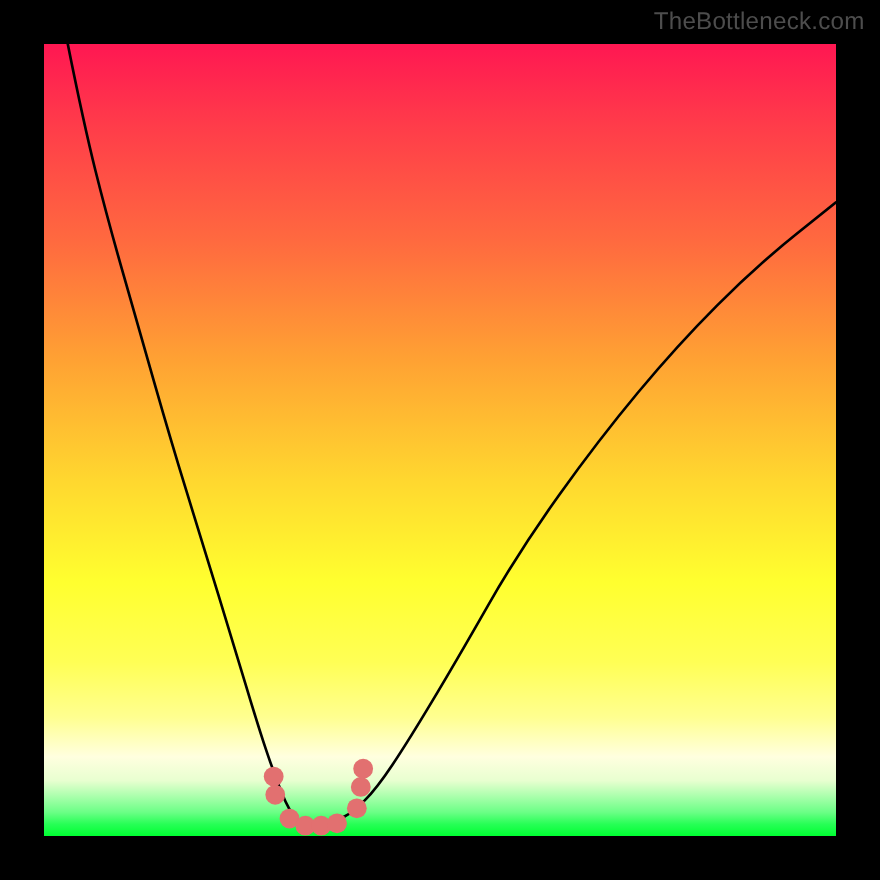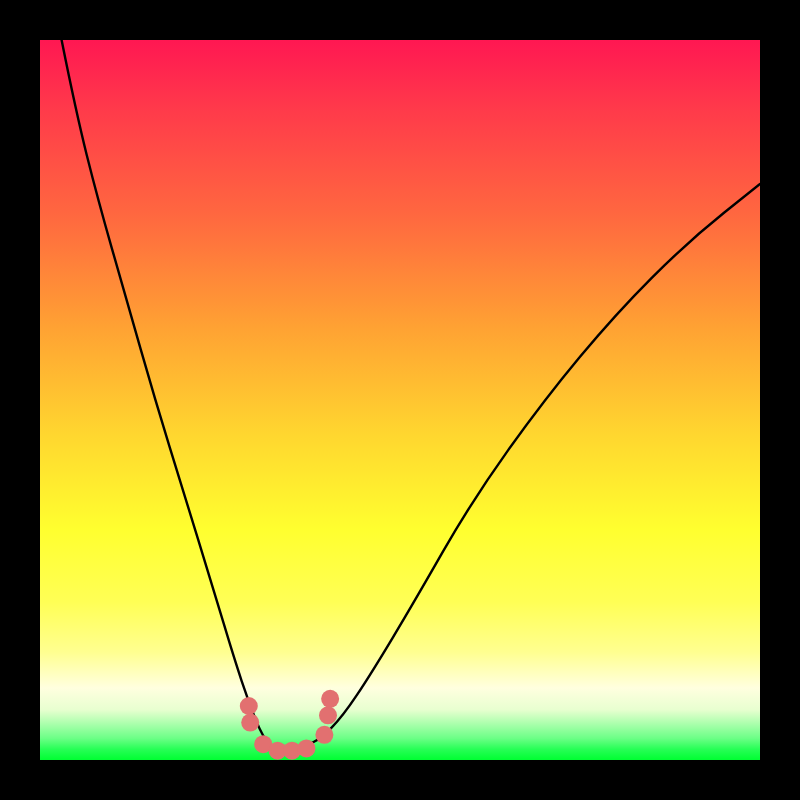--- a/index.html
+++ b/index.html
@@ -60,20 +60,21 @@
   }
   .dot {
     fill: #e27070;
     stroke: none;
   }
 </style>
 </head>
 <body>
 
 <div class="frame">
+  <div class="watermark">TheBottleneck.com</div>
 
   <div class="plot">
     <svg class="curve" viewBox="0 0 720 720" preserveAspectRatio="none">
       <path id="curve-path" fill="none" stroke="#000000" stroke-width="2.4" stroke-linecap="round" stroke-linejoin="round" d="M 21.599999999999998,0 Q 36,72 46.8,115.19999999999999 Q 57.6,158.39999999999998 72,208.79999999999998 Q 86.39999999999999,259.2 100.8,309.6 Q 115.2,360 129.6,406.8 Q 144,453.6 158.39999999999998,500.40000000000003 Q 172.79999999999998,547.2 183.6,583.2 Q 194.4,619.2 201.6,640.8 Q 208.79999999999998,662.4 216,680.4 Q 223.2,698.4 230.4,705.5999999999999 Q 237.60000000000002,712.8 244.8,712.8 Q 251.99999999999997,712.8 259.2,709.2 Q 266.4,705.6 273.6,702 Q 280.8,698.4 291.6,687.5999999999999 Q 302.4,676.8 316.79999999999995,655.2 Q 331.2,633.6 352.8,597.6 Q 374.40000000000003,561.6 403.20000000000005,511.20000000000005 Q 432,460.8 468,410.4 Q 503.99999999999994,360 540,316.8 Q 576,273.6 612,237.60000000000002 Q 648,201.60000000000002 684,172.8 T 720,144"></path>
       <g id="markers">
           <circle cx="208.79999999999998" cy="666" r="9" class="dot" fill="#e27070"></circle>
           <circle cx="210.23999999999998" cy="682.56" r="9" class="dot" fill="#e27070"></circle>
           <circle cx="223.2" cy="704.16" r="9" class="dot" fill="#e27070"></circle>
           <circle cx="237.60000000000002" cy="710.64" r="9" class="dot" fill="#e27070"></circle>
           <circle cx="251.99999999999997" cy="710.64" r="9" class="dot" fill="#e27070"></circle>

